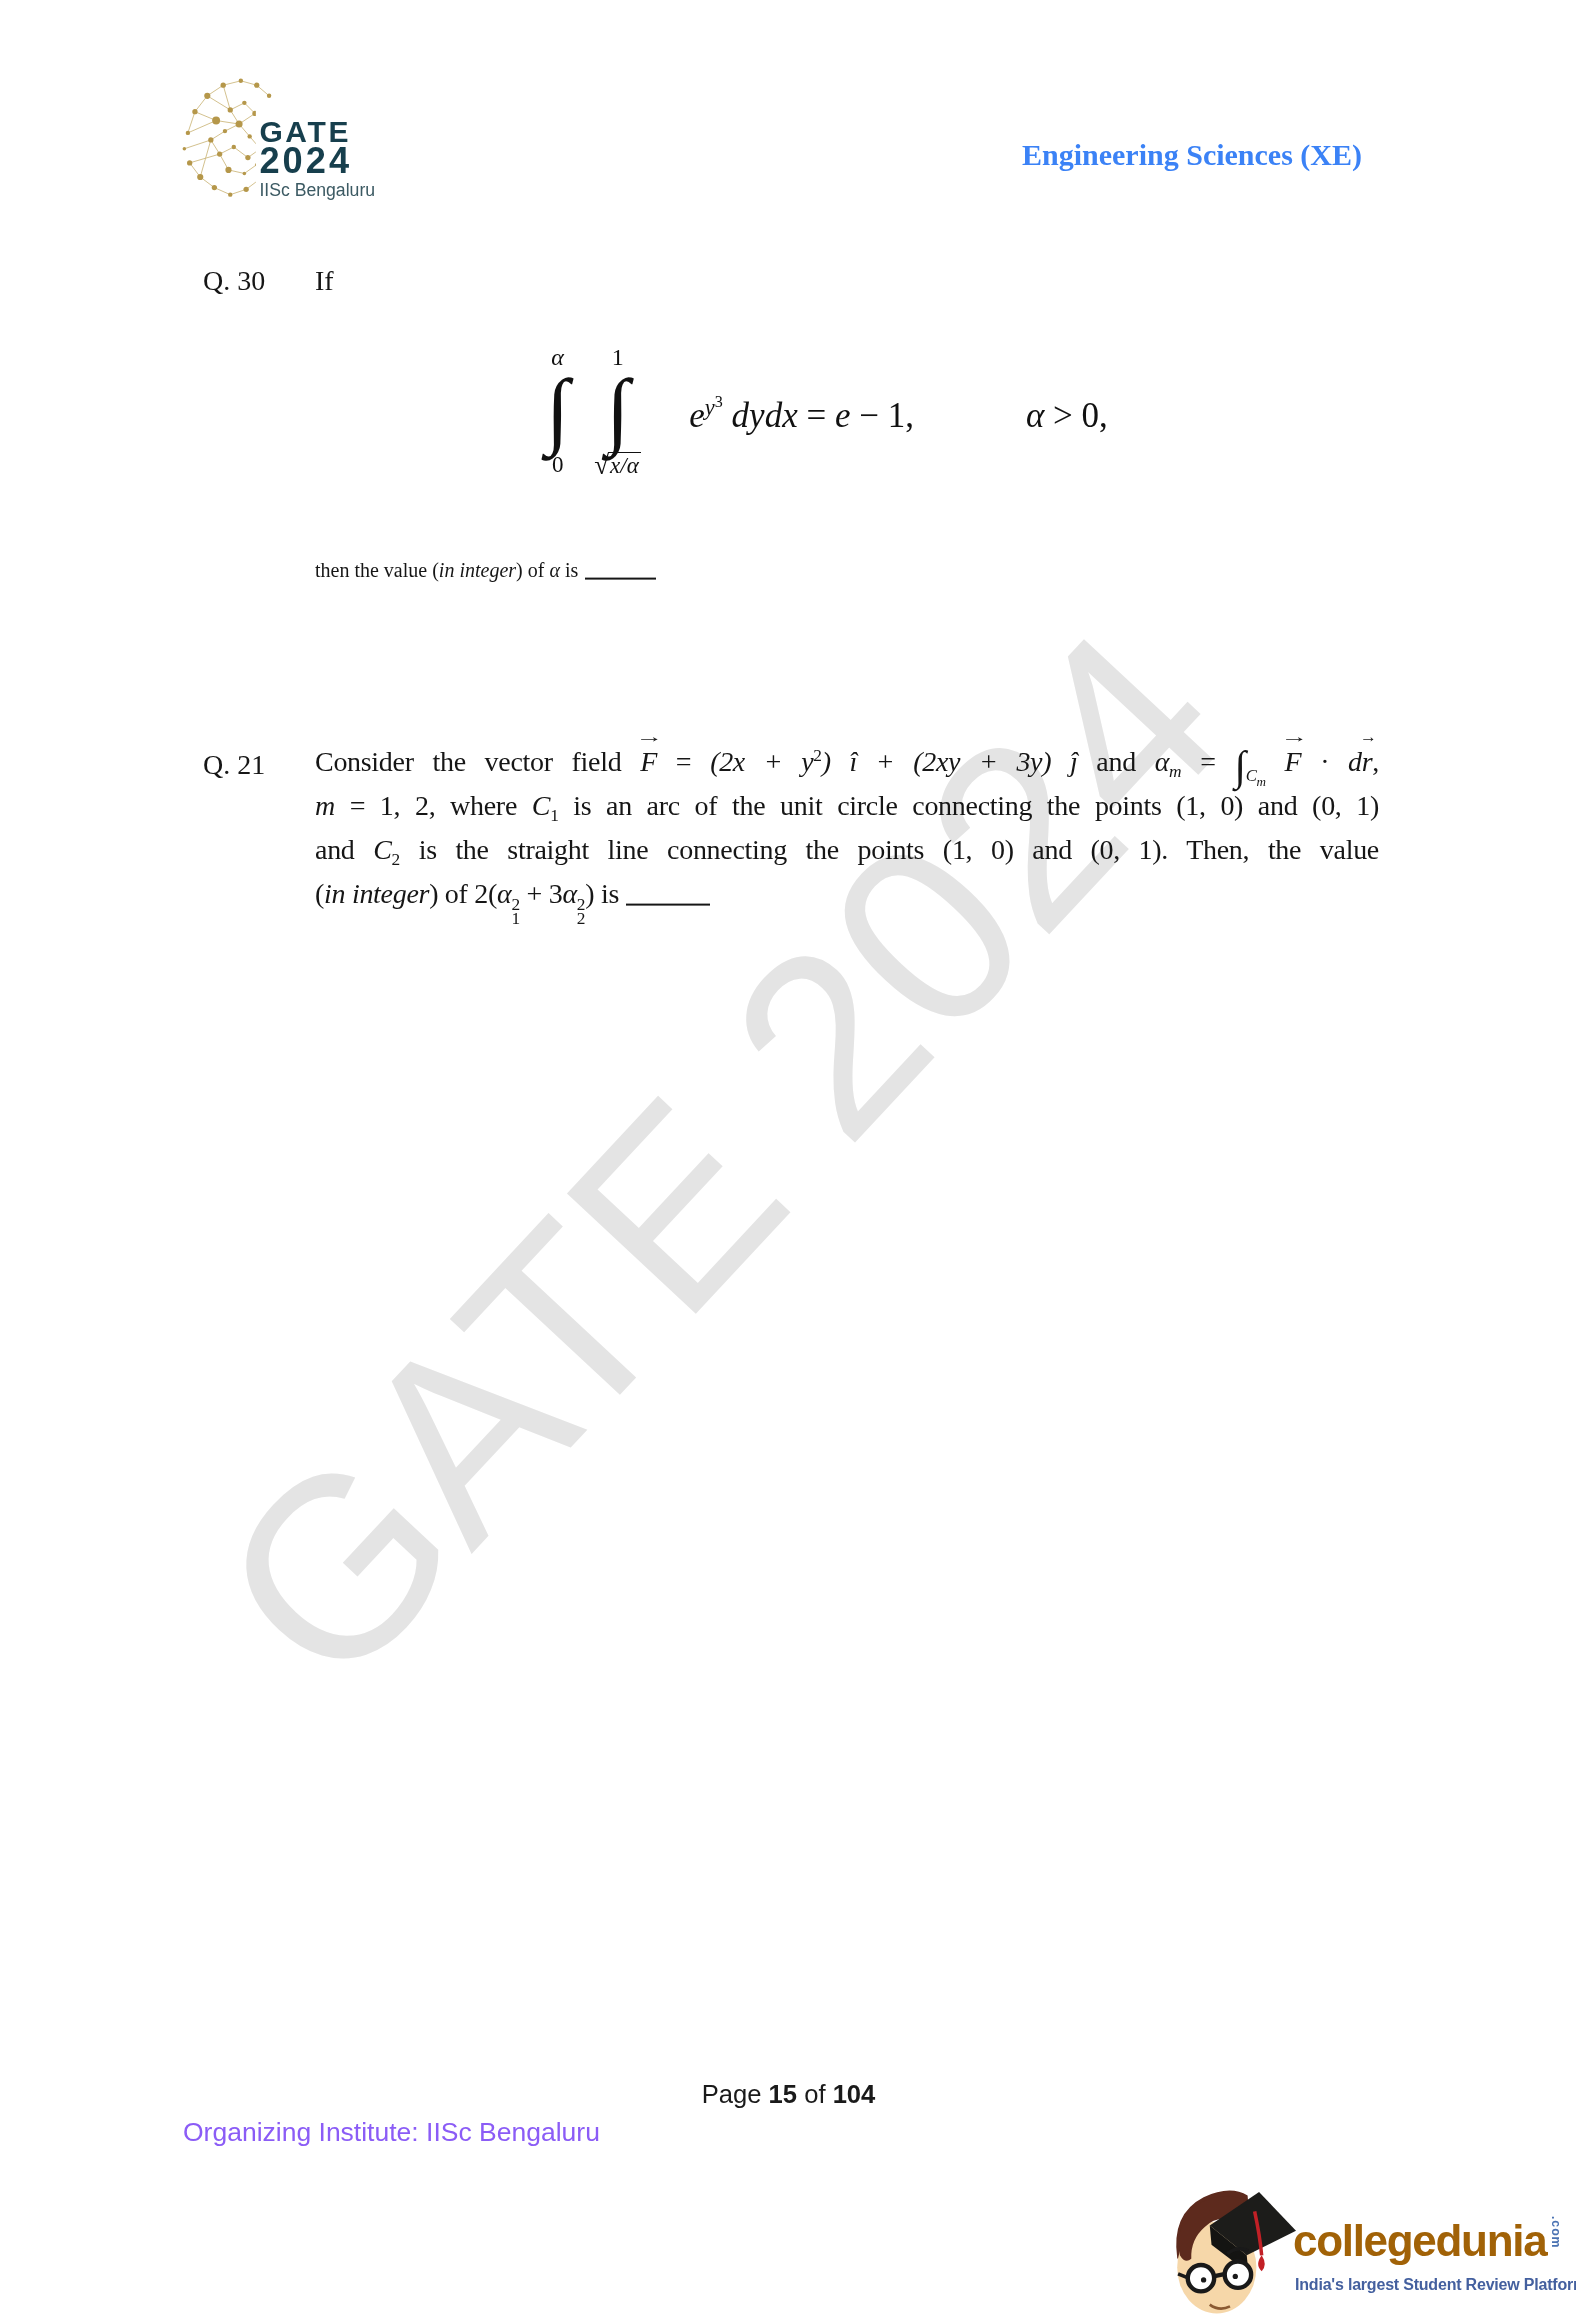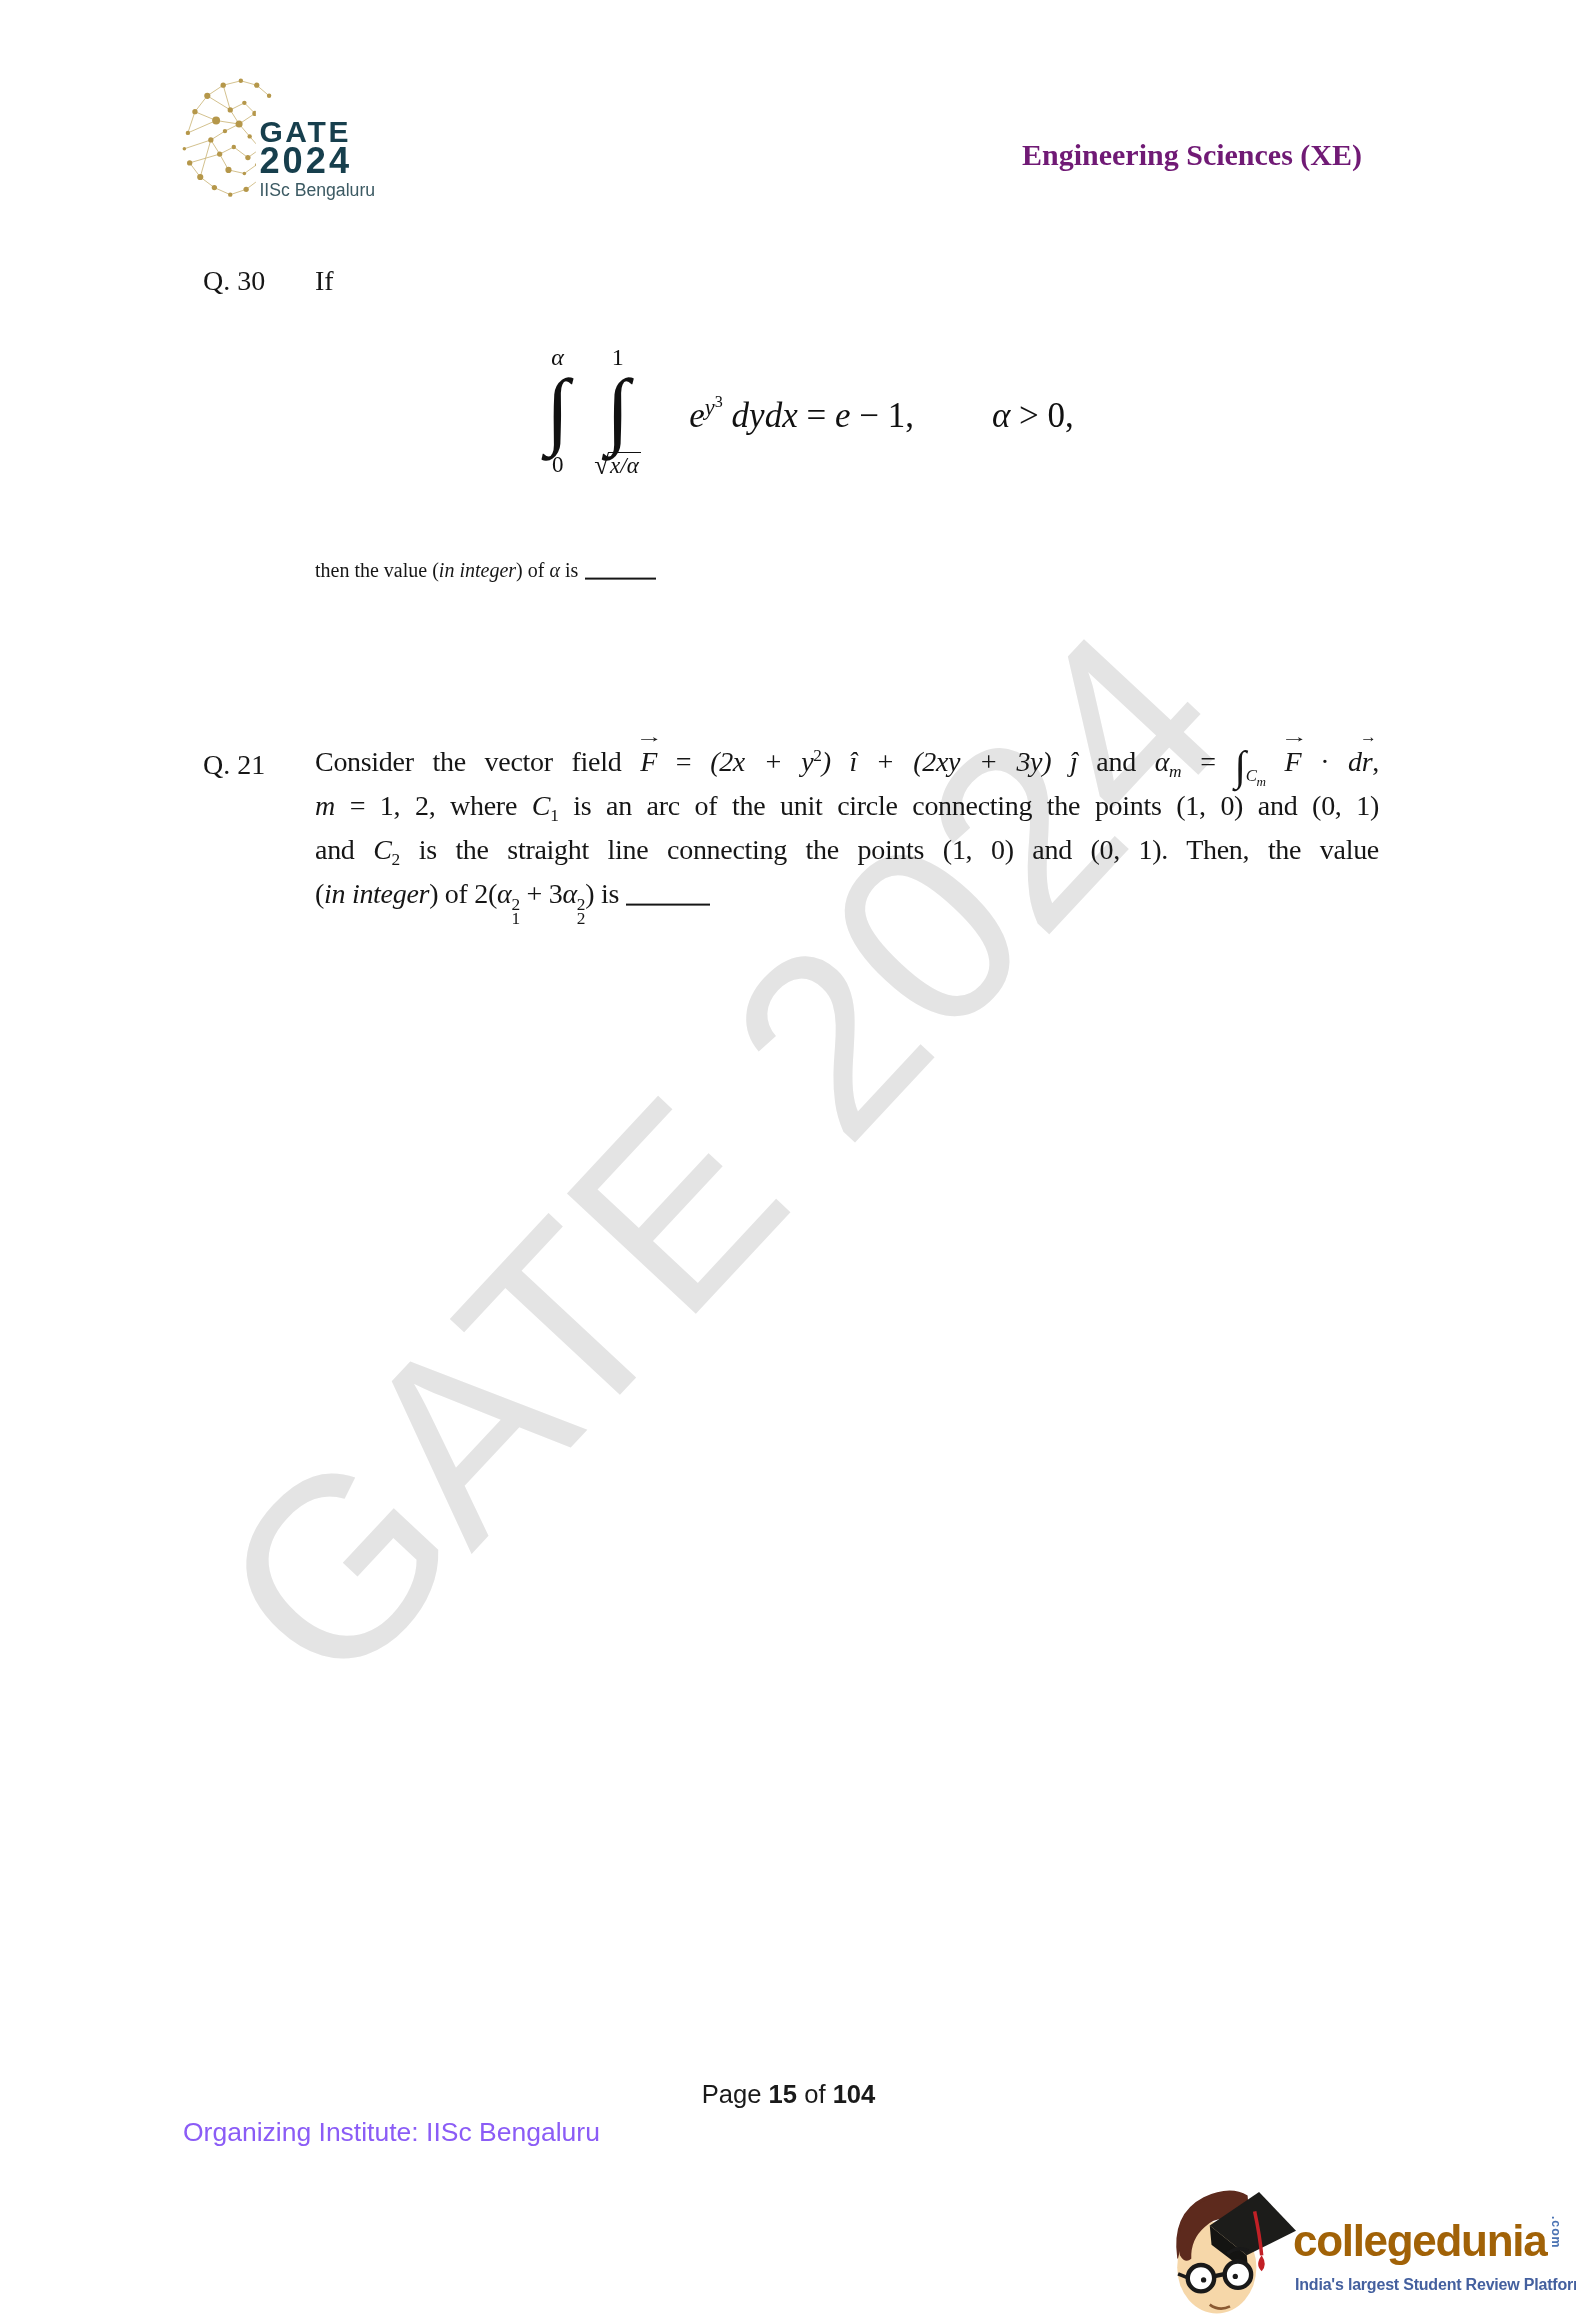--- a/index.html
+++ b/index.html
@@ -12,21 +12,21 @@
     position:absolute;left:720px;top:1157px;
     transform:translate(-50%,-50%) rotate(-47deg);
     font-family:"Liberation Sans","DejaVu Sans",sans-serif;
     font-size:256px;font-weight:400;letter-spacing:0px;
     color:#e4e4e4;white-space:nowrap;z-index:0;
   }
   
   .logo{position:absolute;left:172px;top:71px;width:203px;height:137px;z-index:2;}
   .subject{
     position:absolute;top:138px;right:215px;
-    font-weight:bold;font-size:30px;color:#701a75;z-index:2;
+    font-weight:bold;font-size:30px;color:#3b82f6;z-index:2;
   }
   
   .qlabel{position:absolute;left:203px;font-size:28px;z-index:2;}
   .mi{font-style:italic;}
   .up{font-style:normal;}
   sup{font-size:0.62em;vertical-align:0.55em;line-height:0;}
   sub{font-size:0.62em;vertical-align:-0.35em;line-height:0;font-style:italic;}
   .blank{display:inline-block;border-bottom:2.2px solid #161616;height:0.95em;vertical-align:baseline;margin-left:7px;transform:translateY(2.6px);}
   .blank.w80{width:71px;}
   .blank.w95{width:84px;}
@@ -42,21 +42,21 @@
   .int-col{display:flex;flex-direction:column;align-items:center;margin-right:25px;}
   .lim-t{height:41px;display:flex;align-items:flex-end;justify-content:center;font-size:24px;padding-bottom:1.8px;}
   .int-glyph{font-size:85px;line-height:72px;}
   .lim-b{height:51px;display:flex;align-items:flex-start;justify-content:center;font-size:23px;padding-top:7px;}
   .sqrt{display:inline-flex;align-items:flex-start;}
   .rad{font-size:27px;line-height:1.0;margin-right:-0.9px;}
   .rdc{border-top:1.8px solid #111;font-style:italic;padding:0px 2.6px 0 1.8px;}
   .integrand{font-size:35px;margin-left:23px;white-space:pre;}
   .exp{font-size:64%;vertical-align:0.55em;line-height:0;}
   .exp2{font-size:72%;vertical-align:0.5em;line-height:0;font-style:normal;}
-  .cond{font-size:35px;margin-left:78px;white-space:pre;}
+  .cond{font-size:35px;margin-left:112px;white-space:pre;}
   .q20-ans{position:absolute;left:315px;top:556px;font-size:20px;z-index:2;}
   
   .q21-label{top:749px;}
   .q21-para{position:absolute;left:315px;top:740px;width:1064px;font-size:28px;letter-spacing:-0.3px;z-index:2;}
   .jline{text-align:justify;text-align-last:justify;height:44px;line-height:44px;white-space:normal;}
   .lline{text-align:left;height:44px;line-height:44px;}
   .iint{font-size:1.5em;line-height:0;vertical-align:-0.22em;}
   .isubC{font-size:0.60em;vertical-align:-0.62em;font-style:italic;line-height:0;}
   .isubm{font-size:0.78em;vertical-align:-0.38em;font-style:italic;line-height:0;}
   .ss{display:inline-flex;flex-direction:column;align-items:flex-start;vertical-align:-0.42em;line-height:0.78;font-size:0.62em;font-style:normal;}

